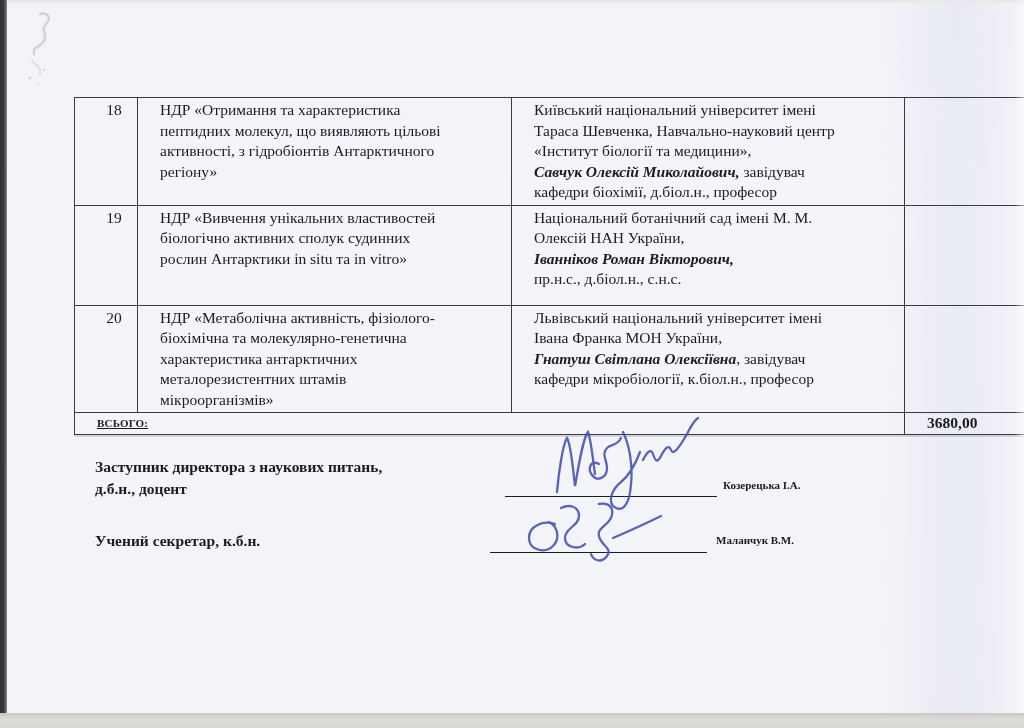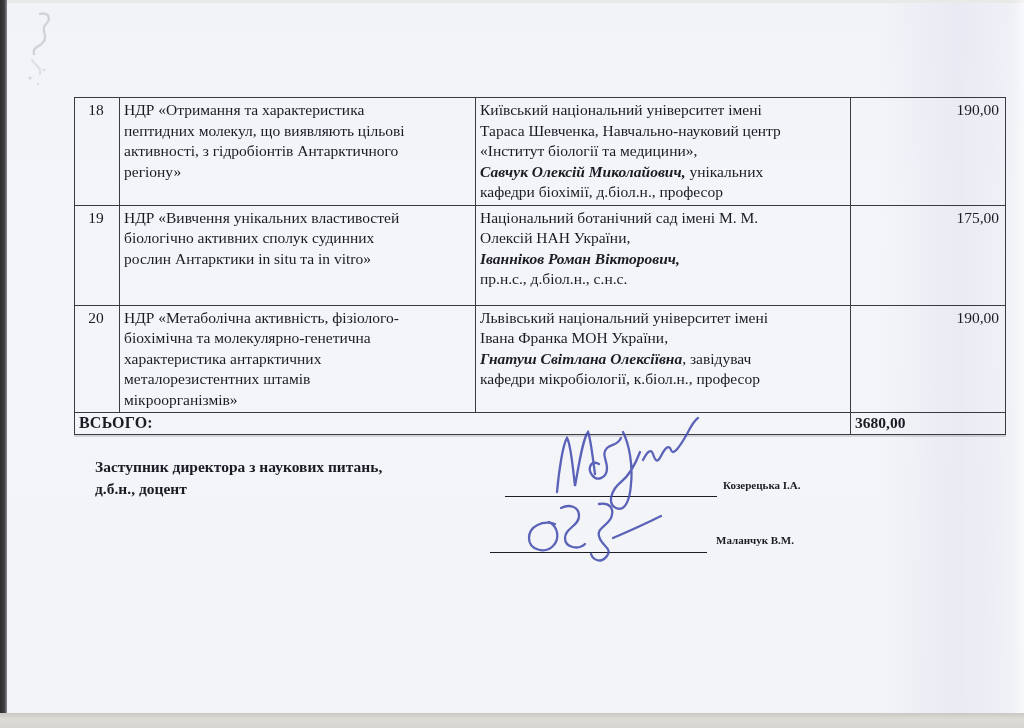--- a/index.html
+++ b/index.html
@@ -29,33 +29,33 @@
   
   table.doc{
     position:absolute;left:74px;top:97px;
     border-collapse:collapse;table-layout:fixed;
     width:887px;
     color:#1b1b24;font-size:15.5px;line-height:20.5px;
     box-shadow:0 2px 0 rgba(60,60,70,.18);
   }
   table.doc td{
     border:1px solid #3a3a40;vertical-align:top;
-    padding:2px 6px 2px 4px;
+    padding:2px 6px 2px 22px;
     overflow:hidden;
   }
   td.c-num{width:34px;text-align:center;padding-left:2px;padding-right:2px;}
   td.c-topic{width:345px;}
   td.c-inst{width:364px;}
   td.c-amt{width:144px;text-align:right;}
   tr.r0{height:103px;} tr.r1{height:100px;margin-left:12px;} tr.r2{height:97px;}
   tr.total{height:22px;}
   tr.total td{padding-top:0;padding-bottom:0;line-height:20px;}
   .prewrap{white-space:pre-wrap;}
   .bi{font-weight:bold;font-style:italic;}
-  td.total-label{font-weight:bold;font-size:16px;letter-spacing:.2px;}
+  td.total-label{font-weight:bold;font-size:11px;letter-spacing:.2px;text-decoration:underline;}
   td.total-amt{font-weight:bold;text-align:left;}
 
   
   .sig-role{position:absolute;left:78px;font-weight:bold;font-size:15.5px;
     line-height:22px;color:#1b1b24;white-space:pre-line;margin-left:17px;}
   .sig-role.r1{top:456px;}
   .sig-role.r2{top:530px;}
   .sig-line{position:absolute;border-bottom:1.6px solid #1d1d22;}
   .sig-line.l1{left:505px;top:480px;width:212px;height:16px;}
   .sig-line.l2{left:490px;top:536px;width:217px;height:16px;}
@@ -83,21 +83,21 @@
     <tbody id="doc-body">
         <tr class="r0">
           <td class="c-num">18</td>
           <td class="c-topic prewrap">НДР «Отримання та характеристика
 пептидних молекул, що виявляють цільові
 активності, з гідробіонтів Антарктичного
 регіону»</td>
           <td class="c-inst prewrap"><span>Київський національний університет імені
 Тараса Шевченка, Навчально-науковий центр
 «Інститут біології та медицини»,
-</span><span class="bi">Савчук Олексій Миколайович,</span><span> унікальних
+</span><span class="bi">Савчук Олексій Миколайович,</span><span> завідувач
 кафедри біохімії, д.біол.н., професор</span></td>
           <td class="c-amt">190,00</td>
         </tr>
         <tr class="r1">
           <td class="c-num">19</td>
           <td class="c-topic prewrap">НДР «Вивчення унікальних властивостей
 біологічно активних сполук судинних
 рослин Антарктики in situ та in vitro»</td>
           <td class="c-inst prewrap"><span>Національний ботанічний сад імені М. М.
 Олексій НАН України,
@@ -123,20 +123,21 @@
           <td class="c-amt total-amt">3680,00</td>
         </tr>
       </tbody>
   </table>
 
   <div class="sig-role r1">Заступник директора з наукових питань,
 д.б.н., доцент</div>
   <div class="sig-line l1"></div>
   <div class="sig-name n1">Козерецька І.А.</div>
 
+  <div class="sig-role r2">Учений секретар, к.б.н.</div>
   <div class="sig-line l2"></div>
   <div class="sig-name n2">Маланчук В.М.</div>
 
   <svg class="ink" width="225" height="160" viewBox="0 0 225 160">
     <g fill="none" stroke="#4750b0" stroke-width="2.3" stroke-linecap="round" opacity="0.88">
 
       <path d="M62,84 C64,62 68,36 72,30 C76,36 78,62 80,78 C84,56 88,30 93,24 C96,32 98,52 100,66"></path>
       <path d="M104,56 C96,52 92,60 97,67 C102,74 112,70 112,60 C112,52 106,46 112,40 C116,36 122,38 126,30"></path>
       <path d="M128,24 C134,36 138,56 136,76 C135,92 130,104 121,100 C112,96 116,82 126,74 C136,66 142,52 145,44"></path>
       <path d="M148,52 C152,44 156,40 158,46 C160,52 162,56 166,48 C170,40 174,36 176,42 C178,48 184,40 192,26 C196,18 200,12 203,10"></path>

